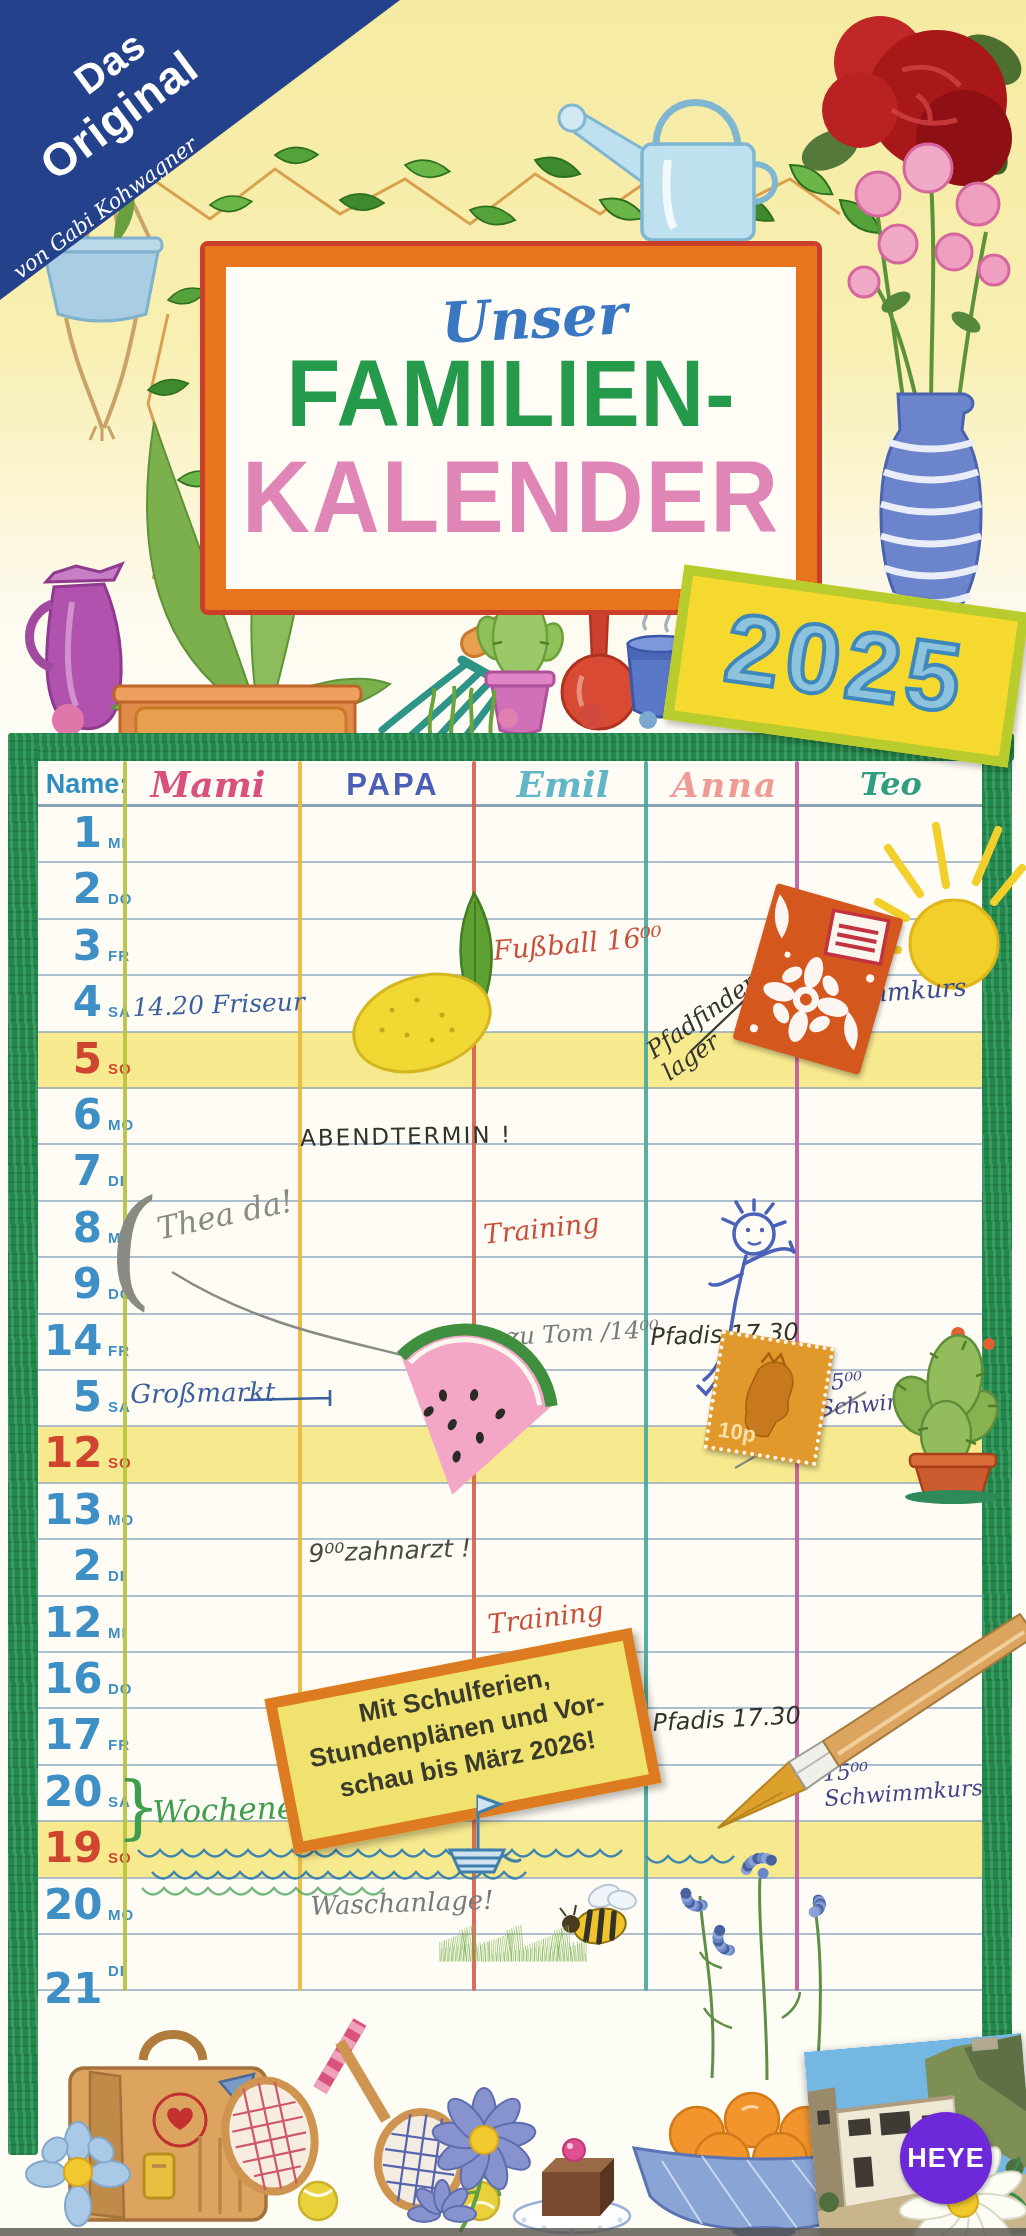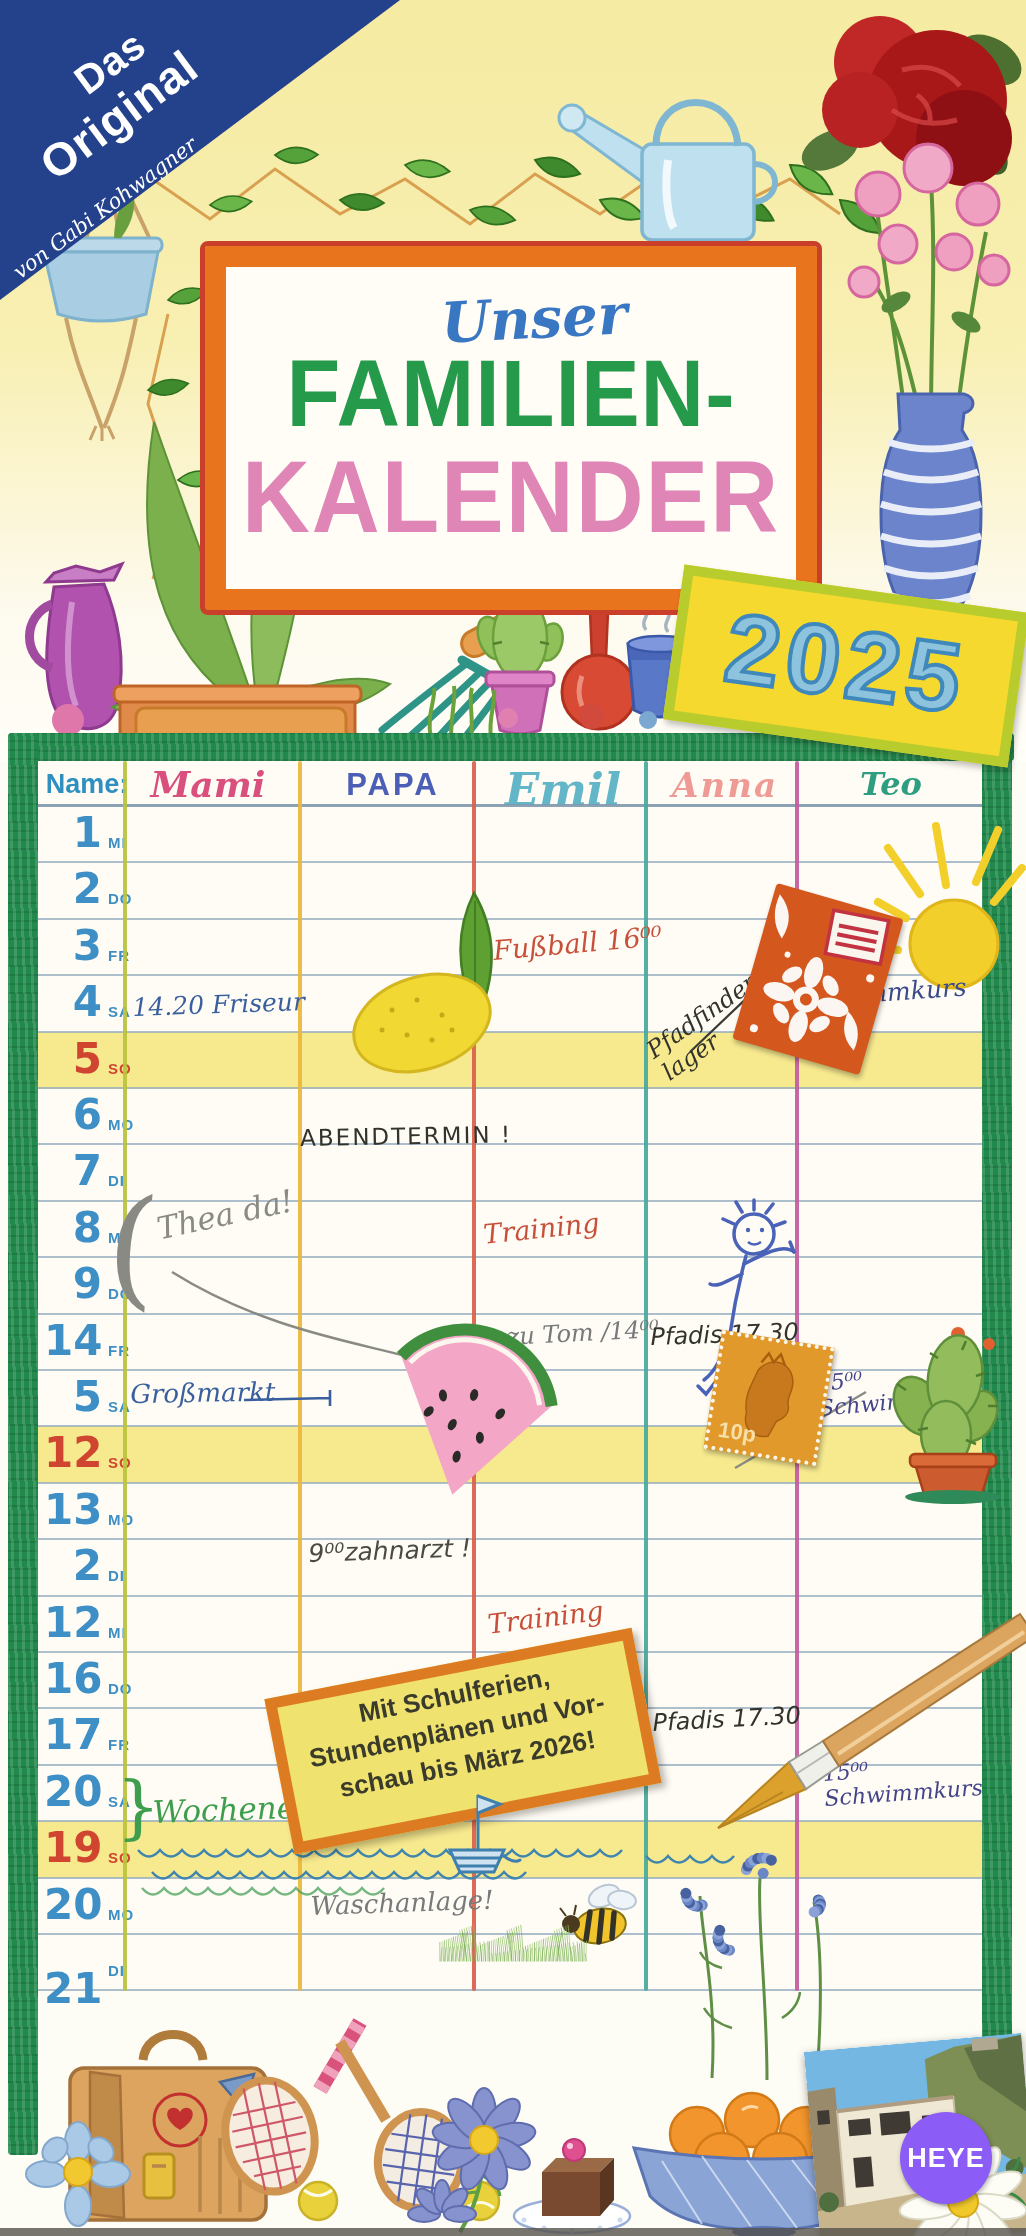--- a/index.html
+++ b/index.html
@@ -57,21 +57,21 @@
   .note{left:276px;top:1662px;width:352px;height:132px;background:#efe26e;border:11px solid #dd7b22;
         transform:rotate(-11deg);z-index:8;box-shadow:4px 5px 7px rgba(0,0,0,.28);
         text-align:center;padding-top:4px;}
   .note div{font-size:26px;color:#3b3b2c;font-weight:bold;line-height:1.35;}
   .postcard{left:752px;top:898px;width:132px;height:162px;background:#d4581e;transform:rotate(16deg);
             z-index:8;border-radius:4px;box-shadow:2px 3px 5px rgba(0,0,0,.3);}
   .ukstamp{left:712px;top:1338px;width:106px;height:112px;background:#e2992c;border:4px dotted #fbf6ea;
            transform:rotate(9deg);z-index:8;box-shadow:2px 3px 5px rgba(0,0,0,.3);}
   .photo{left:812px;top:2042px;width:218px;height:198px;transform:rotate(-5deg);z-index:10;
          overflow:hidden;box-shadow:0 3px 8px rgba(0,0,0,.35);}
-  .heye{left:900px;top:2112px;width:92px;height:92px;border-radius:50%;background:#8b5cf6;z-index:11;
+  .heye{left:900px;top:2112px;width:92px;height:92px;border-radius:50%;background:#6d28d9;z-index:11;
         display:flex;align-items:center;justify-content:center;box-shadow:1px 2px 5px rgba(0,0,0,.3);}
   .heye span{color:#fff;font-weight:900;font-size:27px;letter-spacing:1px;}
   .pgedge{left:0;top:2228px;width:1026px;height:8px;background:#55534c;z-index:12;opacity:.8;}
   svg{overflow:visible;}
 </style>
 </head>
 <body>
 
 <div id="page">
 
@@ -214,21 +214,21 @@
   </div>
 
   <div class="abs grid">
     <div class="gbar g-top"></div>
     <div class="gbar g-left"></div>
     <div class="gbar g-right"></div>
     <div class="ginner" id="ginner">
       <div class="hname" style="left:4px;top:8px;width:90px;font-size:27px;color:#2e8fc0;font-family:'Liberation Sans',sans-serif;font-style:normal;">Name:</div>
       <div class="hname" style="left:100px;top:2px;width:140px;font-size:36px;color:#d94f7e;">Mami</div>
       <div class="hname" style="left:285px;top:6px;width:140px;font-size:31px;color:#4a5fb5;font-family:'Liberation Sans',sans-serif;font-style:normal;letter-spacing:3px;">PAPA</div>
-      <div class="hname" style="left:455px;top:2px;width:140px;font-size:45px;color:#62b6c8;">Emil</div>
+      <div class="hname" style="left:455px;top:2px;width:140px;font-size:36px;color:#62b6c8;">Emil</div>
       <div class="hname" style="left:622px;top:4px;width:130px;font-size:34px;color:#ef9a94;letter-spacing:2px;">Anna</div>
       <div class="hname" style="left:798px;top:4px;width:110px;font-size:32px;color:#2f9e80;">Teo</div>
       <div class="hline"></div>
       <div id="dayrows">
           <div class="sunband" style="top: 270.6px;"></div>
           <div class="sunband" style="top: 665.4px;"></div>
           <div class="sunband" style="top: 1060.2px;"></div>
           <div class="rline" style="top: 100.4px;"></div>
           <div class="rline" style="top: 156.8px;"></div>
           <div class="rline" style="top: 213.2px;"></div>

